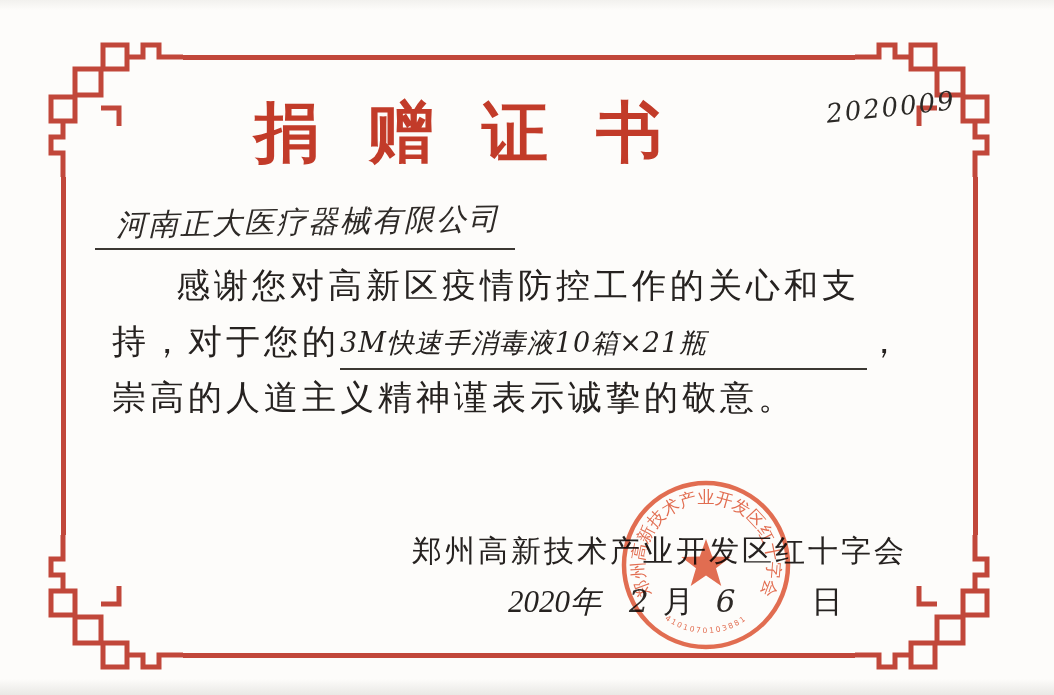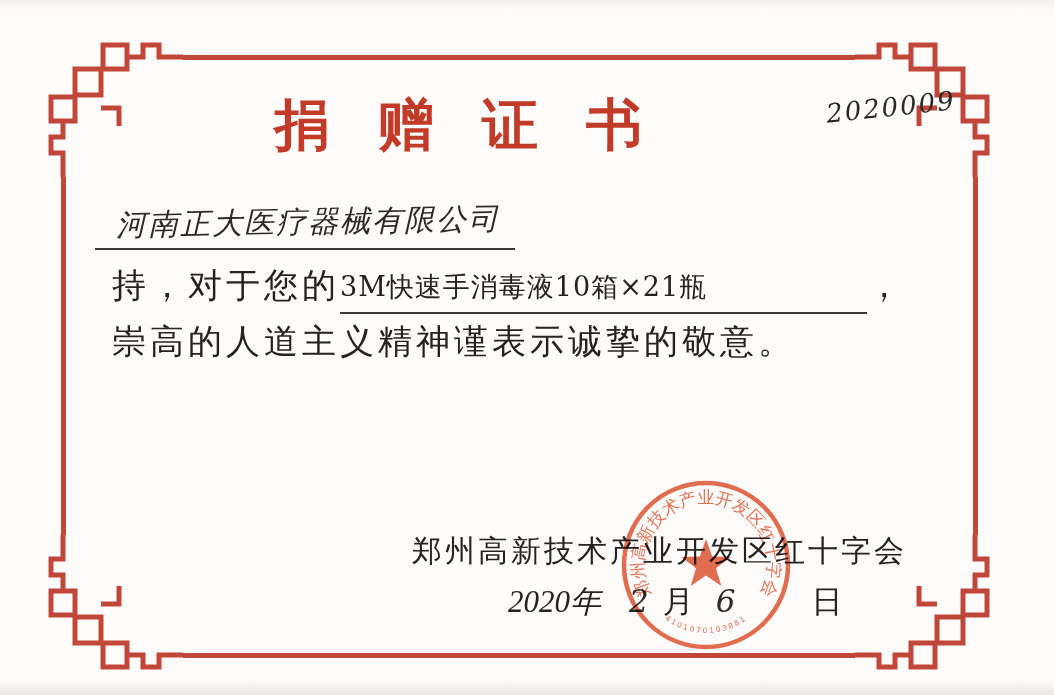--- a/index.html
+++ b/index.html
@@ -24,21 +24,21 @@
   .line-right{left:973px;top:177px;width:5px;height:358px;}
   .corner{position:absolute;width:140px;height:140px;}
   .corner-tl{left:43px;top:37px;}
   .corner-tr{left:855px;top:37px;transform:scaleX(-1);}
   .corner-bl{left:43px;top:535px;transform:scaleY(-1);}
   .corner-br{left:855px;top:535px;transform:scale(-1,-1);}
   
   .title{
     position:absolute;top:88px;left:482px;transform:translateX(-50%);
     font-family:"DejaVu Serif", serif;font-weight:bold;
-    font-size:56px;color:#c23b29;letter-spacing:48px;margin-right:-48px;
+    font-size:66px;color:#c23b29;letter-spacing:48px;margin-right:-48px;
     white-space:nowrap;
   }
   .serial{
     position:absolute;left:826px;top:92px;
     font-family:"DejaVu Serif", cursive;font-style:italic;
     font-size:26px;color:#2b2926;transform:rotate(-6deg);
     letter-spacing:2px;
   }
   
   .recipient{
@@ -54,21 +54,21 @@
   
   .body-text{
     position:absolute;left:112px;top:258px;width:810px;
     font-size:34px;color:#262220;letter-spacing:4px;line-height:56px;
     font-family:"Liberation Serif", serif;white-space:nowrap;
   }
   .indent{padding-left:64px;}
   .fill-line{
     display:inline-block;width:527px;vertical-align:bottom;
     border-bottom:2px solid #3c3833;
-    font-family:"DejaVu Serif", cursive;
+    font-family:"DejaVu Serif", cursive;font-style:italic;
     font-size:27px;letter-spacing:1px;line-height:50px;
     white-space:nowrap;
   }
   
   .org-sign{
     position:absolute;left:412px;top:531px;
     font-size:30px;color:#262220;letter-spacing:3px;white-space:nowrap;
   }
   .date-row{
     position:absolute;left:508px;top:581px;
@@ -122,20 +122,21 @@
     <use href="#corner-motif"></use>
   </svg>
 
 <div class="title">捐赠证书</div>
 <div class="serial">2020009</div>
 
 <div class="recipient">河南正大医疗器械有限公司</div>
 <div class="recipient-underline"></div>
 
 <div class="body-text">
+  <div class="indent">感谢您对高新区疫情防控工作的关心和支</div>
   <div><span>持，对于您的</span><span class="fill-line">3M快速手消毒液10箱×21瓶</span><span>，</span></div>
   <div>崇高的人道主义精神谨表示诚挚的敬意。</div>
 </div>
 
 <div class="org-sign">郑州高新技术产业开发区红十字会</div>
 <div class="date-row">
   <span class="d-year">2020年</span><span class="hand-num">2</span><span class="d-month">月</span><span class="hand-num">6</span><span class="d-day">日</span>
 </div>
 
 <svg class="seal" viewBox="0 0 176 176">

